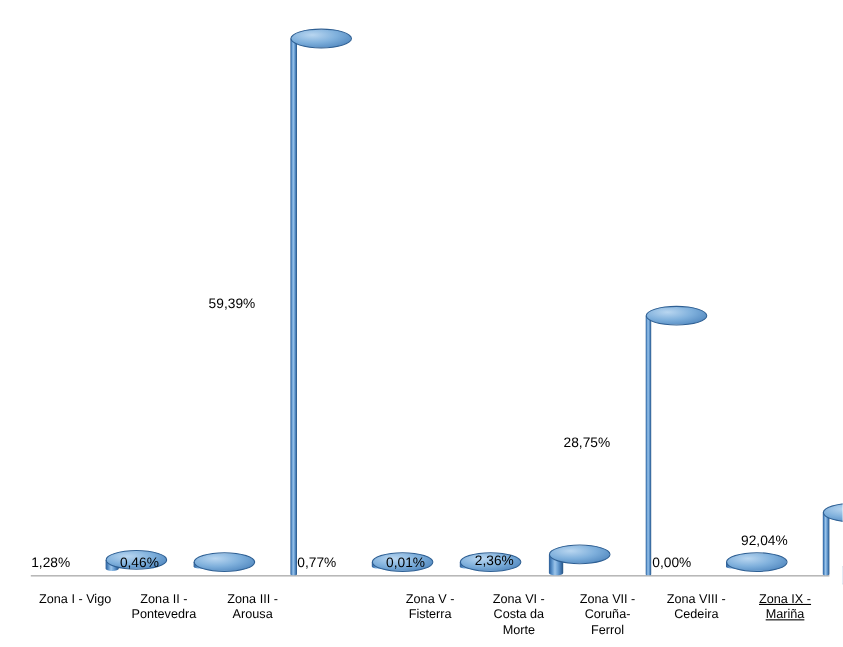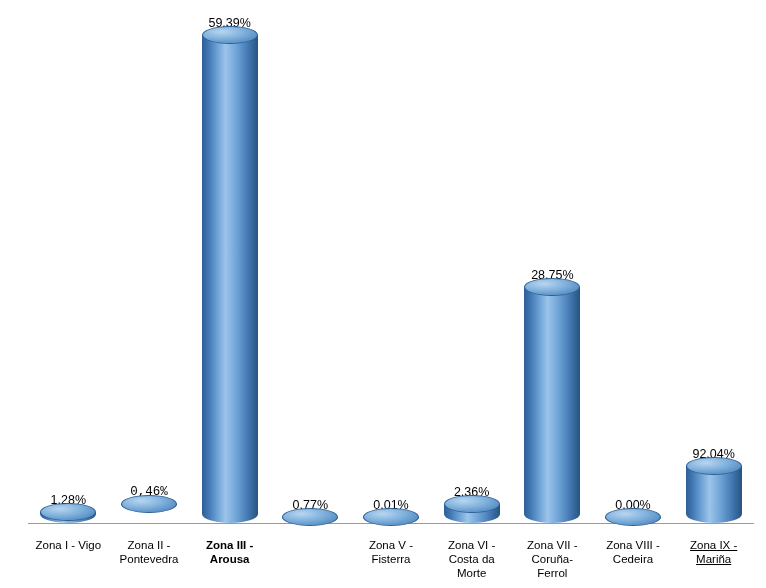--- a/index.html
+++ b/index.html
@@ -34,23 +34,24 @@
     top: 523px;
     width: 726px;
     height: 1px;
     background: #9a9a9a;
   }
   .bar-slot {
     position: absolute;
     bottom: 0;
     width: 80px;
     display: flex;
-    flex-direction: column;
+    flex-direction: row;
     align-items: center;
     justify-content: flex-end;
+    gap: 32px;
   }
   .bar-label {
     font-size: 12.5px;
     color: #000000;
     margin-bottom: 5px;
     white-space: nowrap;
     line-height: 13px;
   }
   
   .cylinder {
@@ -117,21 +118,21 @@
   <div id="axis-line"></div>
 
   <div id="bars">
       <div class="bar-slot" style="left: 28.3333px; bottom: 65px;">
         <div class="bar-label">1,28%</div>
         <div class="cylinder" style="height: 10.5173px;">
           <div class="cyl-bottom"></div>
           <div class="cyl-top"></div>
         </div>
       </div>
-      <div class="bar-slot" style="left: 109px; bottom: 78px; font-family: Liberation Mono, monospace;">
+      <div class="bar-slot" style="left: 109px; bottom: 65px;">
         <div class="bar-label">0,46%</div>
         <div class="cylinder" style="height: 6px;">
           <div class="cyl-bottom"></div>
           <div class="cyl-top"></div>
         </div>
       </div>
       <div class="bar-slot" style="left: 189.667px; bottom: 65px;">
         <div class="bar-label">59,39%</div>
         <div class="cylinder" style="height: 487.988px;">
           <div class="cyl-bottom"></div>
@@ -183,21 +184,21 @@
     </div>
 
   <div id="cat-labels">
       <div class="cat-label" style="left: 0.333333px;">
         <div>Zona I - Vigo</div>
       </div>
       <div class="cat-label" style="left: 81px;">
         <div>Zona II -</div>
         <div>Pontevedra</div>
       </div>
-      <div class="cat-label" style="left: 161.667px; font-weight: bold;">
+      <div class="cat-label" style="left: 161.667px;">
         <div>Zona III -</div>
         <div>Arousa</div>
       </div>
       <div class="cat-label" style="left: 323px;">
         <div>Zona V -</div>
         <div>Fisterra</div>
       </div>
       <div class="cat-label" style="left: 403.667px;">
         <div>Zona VI -</div>
         <div>Costa da</div>

